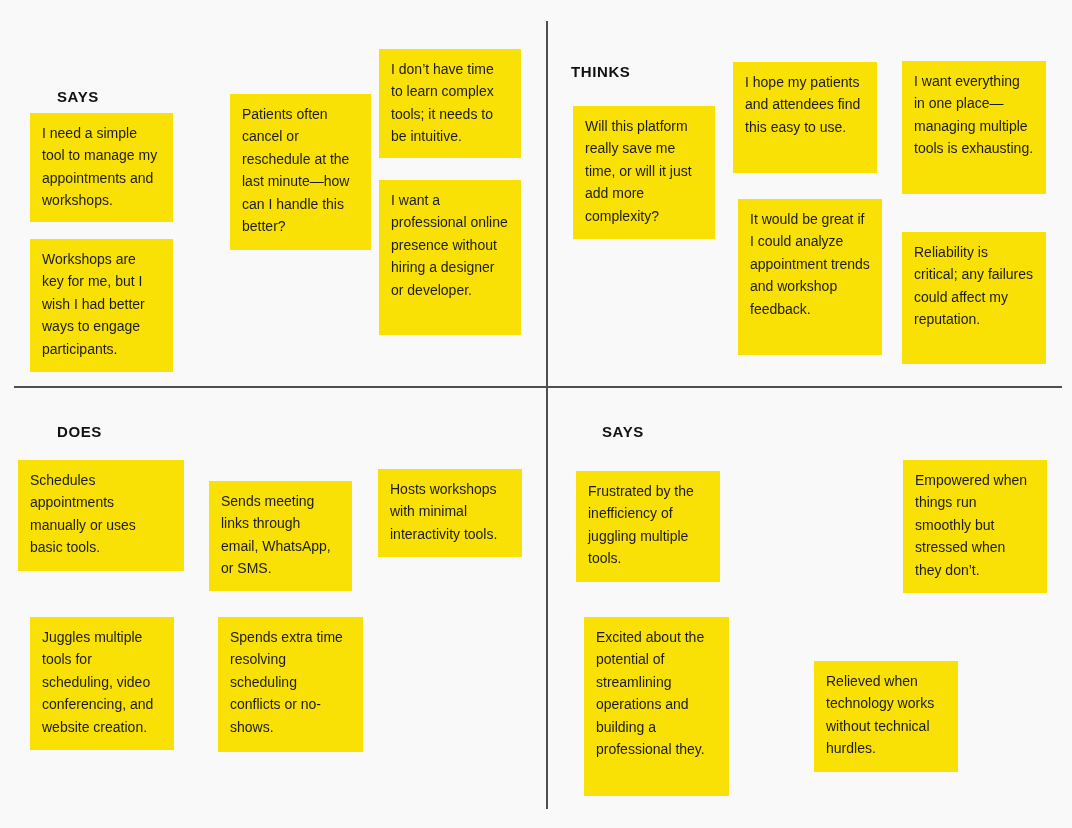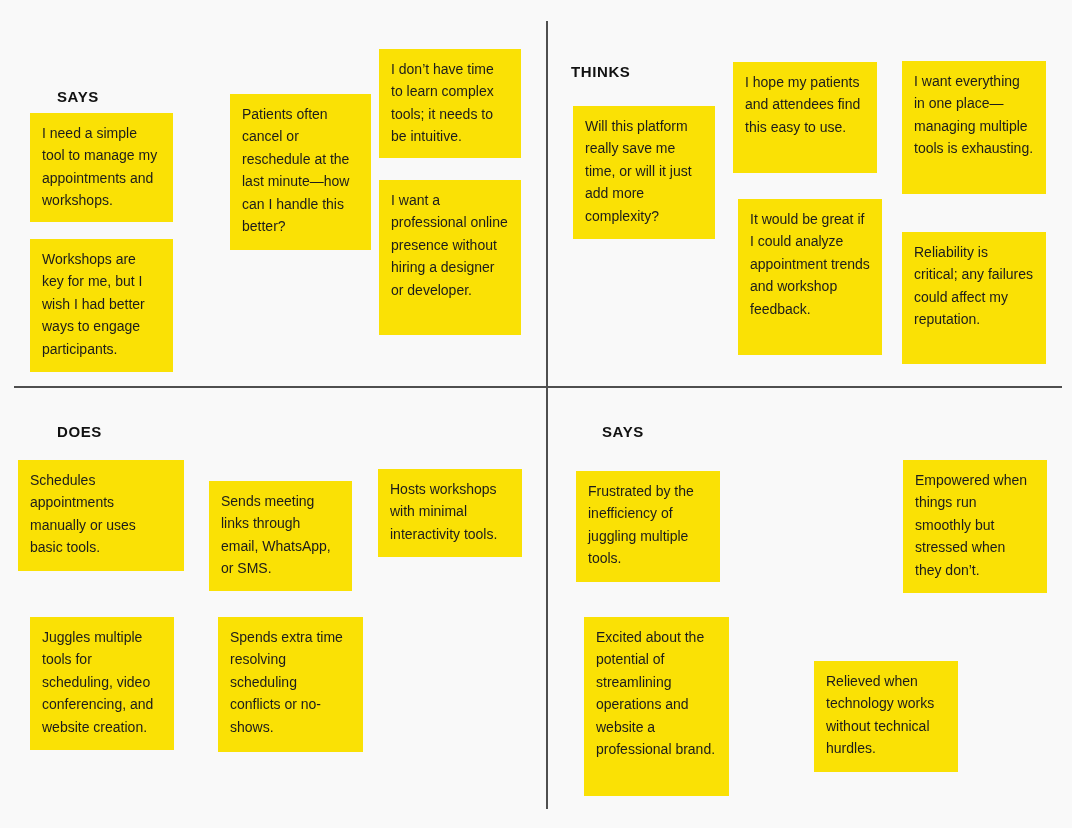--- a/index.html
+++ b/index.html
@@ -81,17 +81,17 @@
   <div class="note" style="left:902px; top:61px; width:144px; height:133px;">I want everything in one place—managing multiple tools is exhausting.</div>
   <div class="note" style="left:902px; top:232px; width:144px; height:132px;">Reliability is critical; any failures could affect my reputation.</div>
 
   <div class="note" style="left:18px; top:460px; width:166px; height:111px;">Schedules appointments manually or uses basic tools.</div>
   <div class="note" style="left:30px; top:617px; width:144px; height:133px;">Juggles multiple tools for scheduling, video conferencing, and website creation.</div>
   <div class="note" style="left:209px; top:481px; width:143px; height:110px;">Sends meeting links through email, WhatsApp, or SMS.</div>
   <div class="note" style="left:218px; top:617px; width:145px; height:135px;">Spends extra time resolving scheduling conflicts or no-shows.</div>
   <div class="note" style="left:378px; top:469px; width:144px; height:88px;">Hosts workshops with minimal interactivity tools.</div>
 
   <div class="note" style="left:576px; top:471px; width:144px; height:111px;">Frustrated by the inefficiency of juggling multiple tools.</div>
-  <div class="note" style="left:584px; top:617px; width:145px; height:179px;">Excited about the potential of streamlining operations and website a professional brand.</div>
+  <div class="note" style="left:584px; top:617px; width:145px; height:179px;">Excited about the potential of streamlining operations and building a professional they.</div>
   <div class="note" style="left:814px; top:661px; width:144px; height:111px;">Relieved when technology works without technical hurdles.</div>
   <div class="note" style="left:903px; top:460px; width:144px; height:133px;">Empowered when things run smoothly but stressed when they don’t.</div>
 
 </div>
 
 </body></html>

